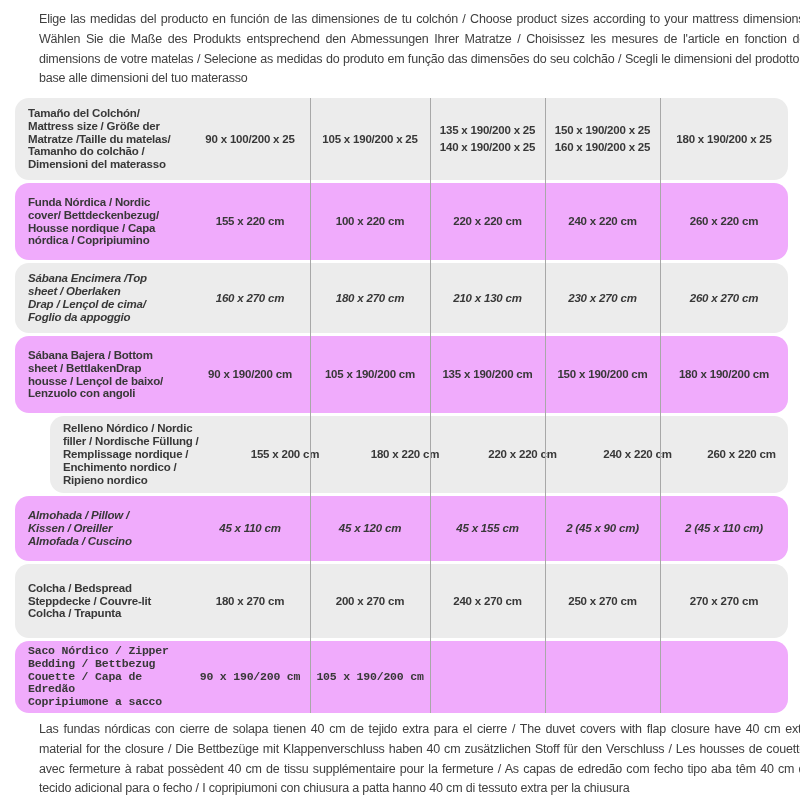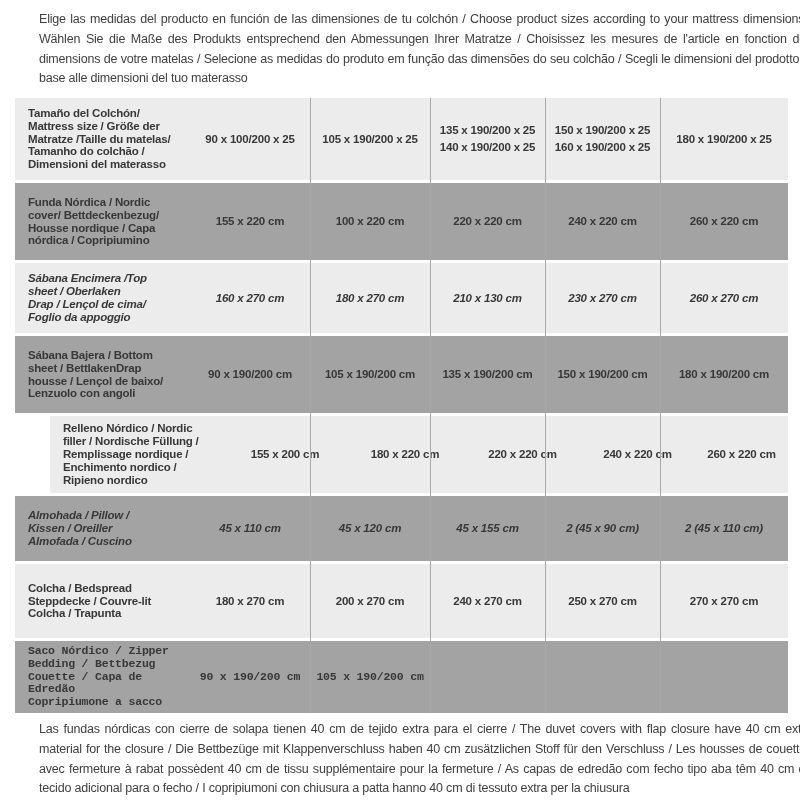--- a/index.html
+++ b/index.html
@@ -34,24 +34,25 @@
   .v1 { left: 295px; }
   .v2 { left: 415px; }
   .v3 { left: 530px; }
   .v4 { left: 645px; }
 
   .row {
     display: grid;
     grid-template-columns: 175px 120px 120px 115px 115px 1fr;
     align-items: center;
     margin-bottom: 3px;
+    border-radius: 14px;
   }
   .row:last-child { margin-bottom: 0; font-family: Liberation Mono, monospace; }
   .row.gray { background: #ececec; }
-  .row.white { background: #a3a3a3; }
+  .row.white { background: #f0abfc; }
 
   .r1 { min-height: 82px; }
   .r2 { min-height: 77px; }
   .r3 { min-height: 70px; font-style: italic; }
   .r4 { min-height: 77px; }
   .r5 { min-height: 77px; margin-left: 35px; }
   .r6 { min-height: 65px; font-style: italic; }
   .r7 { min-height: 74px; }
   .r8 { min-height: 72px; }
 

